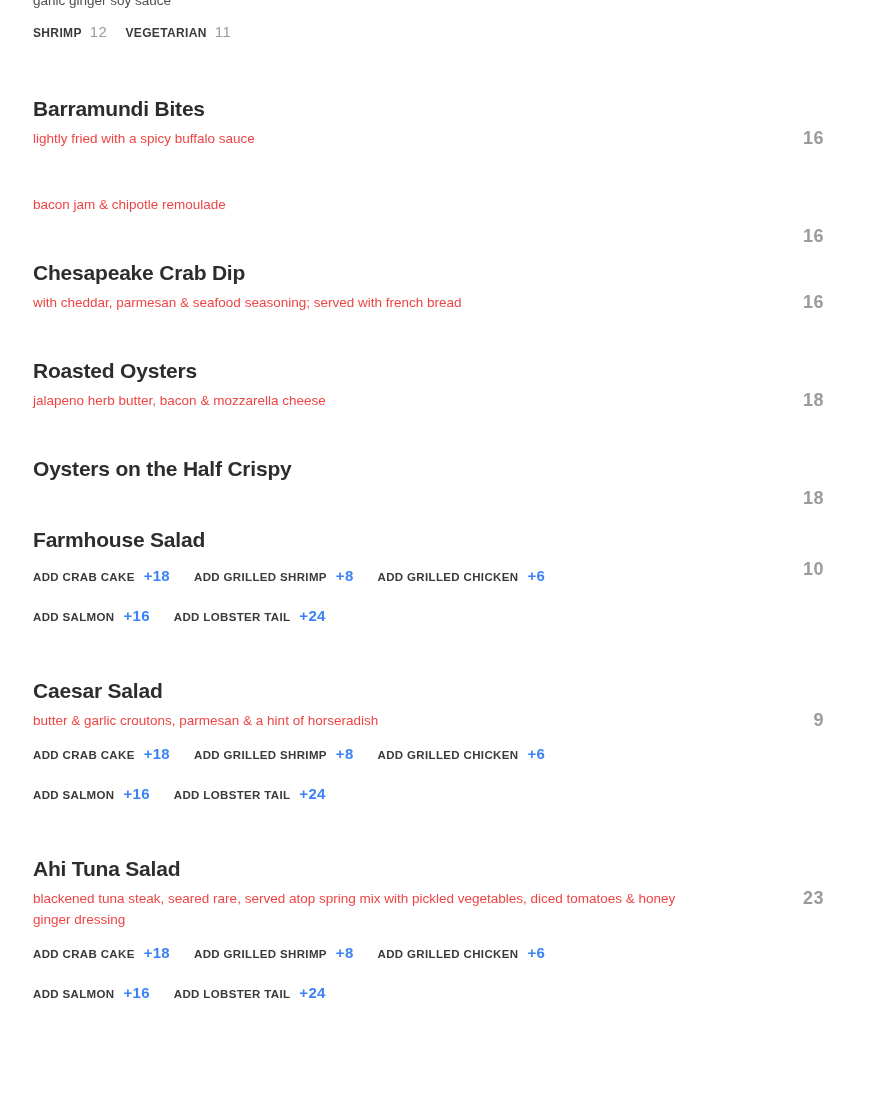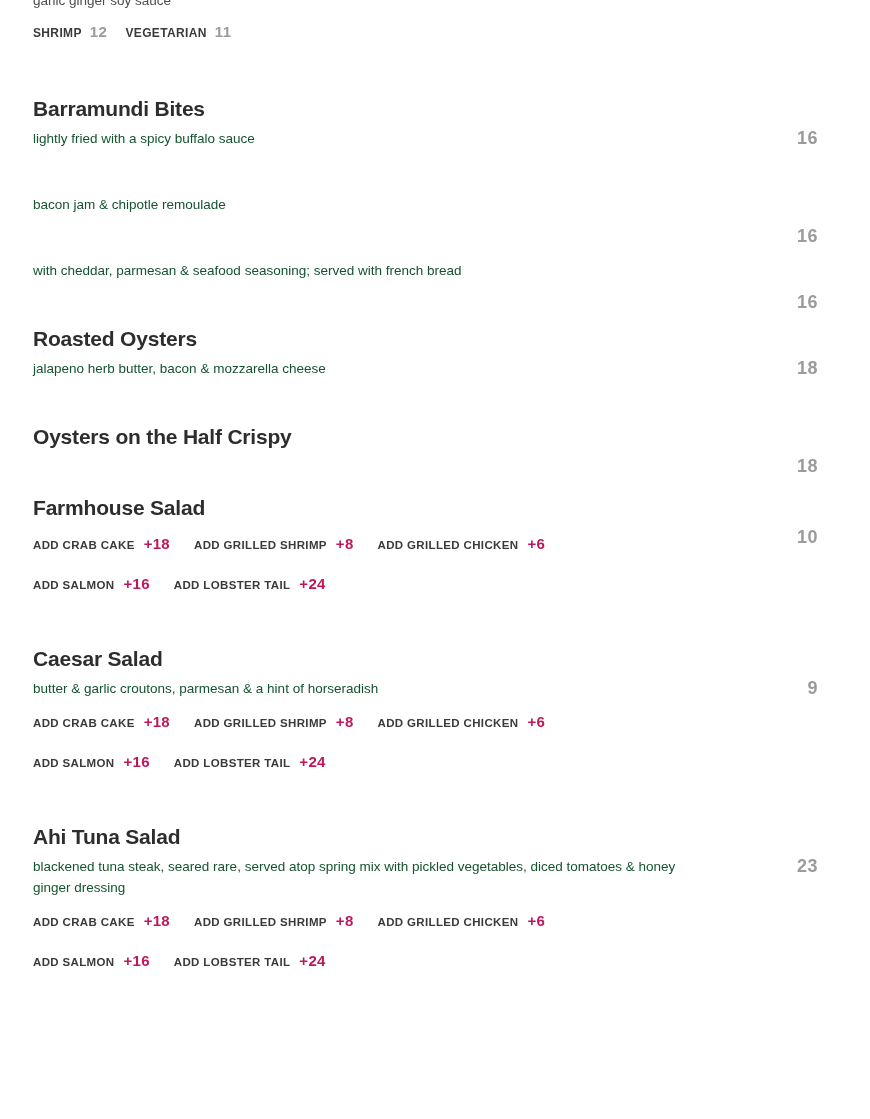--- a/index.html
+++ b/index.html
@@ -11,41 +11,41 @@
   .page{padding:0 38px 0 33px;position:relative;}
 
   .partial-desc{
     margin-top:-10px;               
     font-size:13.5px;line-height:21px;color:#4d4d4d;
   }
 
   .tags-row{margin-top:12px;display:flex;align-items:flex-end;column-gap:18px;}
   .tag{display:flex;align-items:baseline;column-gap:8px;}
   .tag-label{font-size:12px;font-weight:700;color:#3a3a3a;letter-spacing:.35px;}
-  .tag-price{font-size:15px;font-weight:700;color:#9b9b9b;letter-spacing:.5px;}
+  .tag-price{font-size:15px;font-weight:400;color:#9b9b9b;letter-spacing:.5px;}
 
   .menu-items{margin-top:56px;}
   .item{position:relative;margin-bottom:45px;}
   .item.has-addons{margin-bottom:50px;}
   .item-name{
     margin:0 0 6px 0;font-size:21px;line-height:26px;font-weight:700;
     color:#2d2d2d;letter-spacing:-.2px;
   }
-  .item-desc{margin:0;font-size:13.5px;line-height:21px;color:#14532d;max-width:672px;}
+  .item-desc{margin:0;font-size:13.5px;line-height:21px;color:#ef4444;max-width:672px;}
   .item-price{
-    position:absolute;top:32px;right:14px;
+    position:absolute;top:32px;right:8px;
     font-size:18px;font-weight:700;color:#9b9b9b;letter-spacing:.5px;
   }
 
   .addon-rows{margin-top:12px;}
   .addon-row{display:flex;align-items:baseline;column-gap:24px;line-height:22px;gap:24px;}
   .addon-row + .addon-row{margin-top:17px;}
   .addon{display:flex;align-items:baseline;column-gap:9px;}
   .addon-label{font-size:11.5px;font-weight:700;color:#3a3a3a;letter-spacing:.35px;}
-  .addon-price{font-size:15px;font-weight:700;color:#be185d;letter-spacing:.3px;}
+  .addon-price{font-size:15px;font-weight:700;color:#3b82f6;letter-spacing:.3px;}
 </style>
 </head>
 <body>
 
 <div class="page">
   <div class="partial-desc">garlic ginger soy sauce</div>
 
   <div class="tags-row">
   <div class="tag">
     <span class="tag-label">SHRIMP</span>
@@ -66,20 +66,21 @@
     <div class="item-price">16</div>
   </section>
 
   <section class="item">
     <p class="item-desc">bacon jam &amp; chipotle remoulade</p>
 
     <div class="item-price">16</div>
   </section>
 
   <section class="item">
+    <h2 class="item-name">Chesapeake Crab Dip</h2>
     <p class="item-desc">with cheddar, parmesan &amp; seafood seasoning; served with french bread</p>
 
     <div class="item-price">16</div>
   </section>
 
   <section class="item">
     <h2 class="item-name">Roasted Oysters</h2>
     <p class="item-desc">jalapeno herb butter, bacon &amp; mozzarella cheese</p>
 
     <div class="item-price">18</div>

